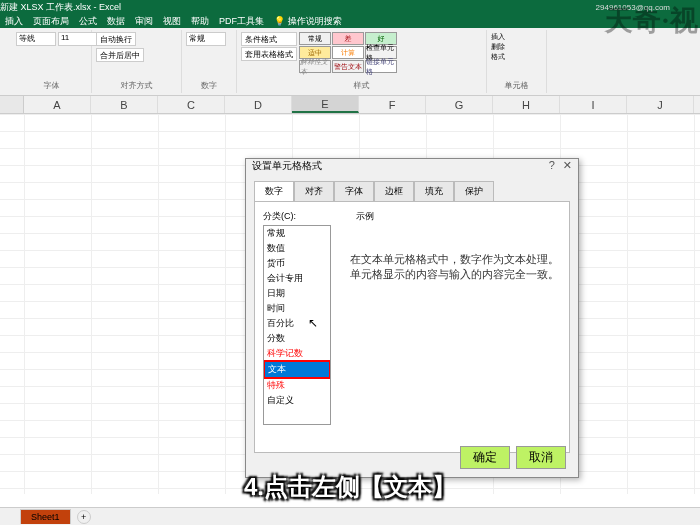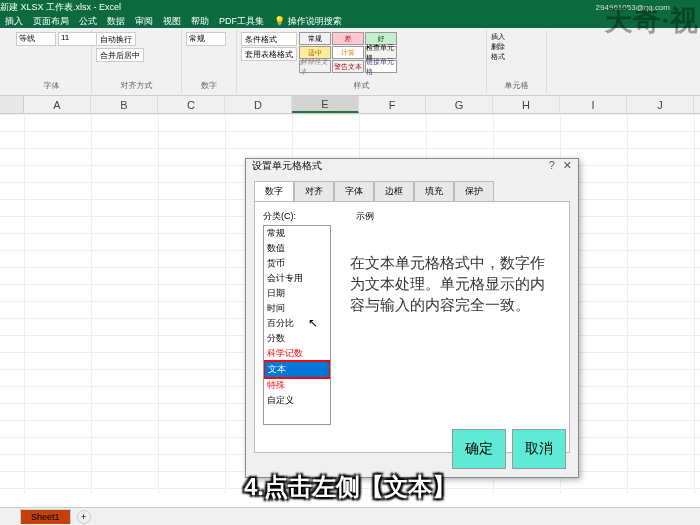--- a/index.html
+++ b/index.html
@@ -34,23 +34,23 @@
 .dlg-tabs{display:flex;padding:0 8px;font-size:9px;gap:0}
 .dlg-tab{padding:3px 10px;background:#e8e8e8;border:1px solid #bbb;border-bottom:none;cursor:pointer}
 .dlg-tab.active{background:#fff}
 .dlg-body{margin:0 8px 8px;background:#fff;border:1px solid #bbb;height:252px;padding:8px;position:relative}
 .cat-label{font-size:9px;margin-bottom:2px}
 .cat-list{width:68px;height:200px;border:1px solid #999;background:#fff;font-size:9px;overflow:hidden}
 .cat-item{padding:1px 3px;cursor:pointer}
 .cat-item.hl{border:2px solid red;margin:-1px}
 .cat-item.sel{background:#0078d7;color:#fff}
 .sample-label{position:absolute;left:101px;top:8px;font-size:9px}
-.desc{position:absolute;left:95px;top:50px;right:10px;font-size:15px;color:#333;line-height:1.4}
+.desc{position:absolute;left:95px;top:50px;right:10px;font-size:11px;color:#333;line-height:1.4}
 .dlg-btns{position:absolute;bottom:8px;right:12px;display:flex;gap:6px}
-.dlg-btn{font-size:14px;padding:10px 12px;background:#5eead4;border:1px solid #999;cursor:pointer}
+.dlg-btn{font-size:12px;padding:2px 12px;background:#bef264;border:1px solid #999;cursor:pointer}
 .caption{position:absolute;bottom:22px;left:0;right:0;text-align:center;font-size:24px;font-weight:bold;color:#fff;text-shadow:2px 2px 2px #000,-2px -2px 2px #000,2px -2px 2px #000,-2px 2px 2px #000;z-index:100}
 .sheettabs{position:absolute;bottom:0;left:0;right:0;height:18px;background:#f0f0f0;border-top:1px solid #ccc;display:flex;align-items:center;padding-left:20px;font-size:9px}
 .sheettab{padding:2px 10px;background:#c2410c;border:1px solid #ccc;border-bottom:none}
 .plus{margin-left:6px;width:14px;height:14px;border:1px solid #ccc;border-radius:50%;display:flex;align-items:center;justify-content:center}
 .watermark{position:absolute;top:2px;right:2px;font-size:28px;font-weight:bold;color:rgba(0,0,0,.35);z-index:50;font-family:Liberation Serif, serif}
 .cursor{position:absolute;left:308px;top:316px;font-size:12px;z-index:60;pointer-events:none}
 </style>
 </head>
 <body>
 

